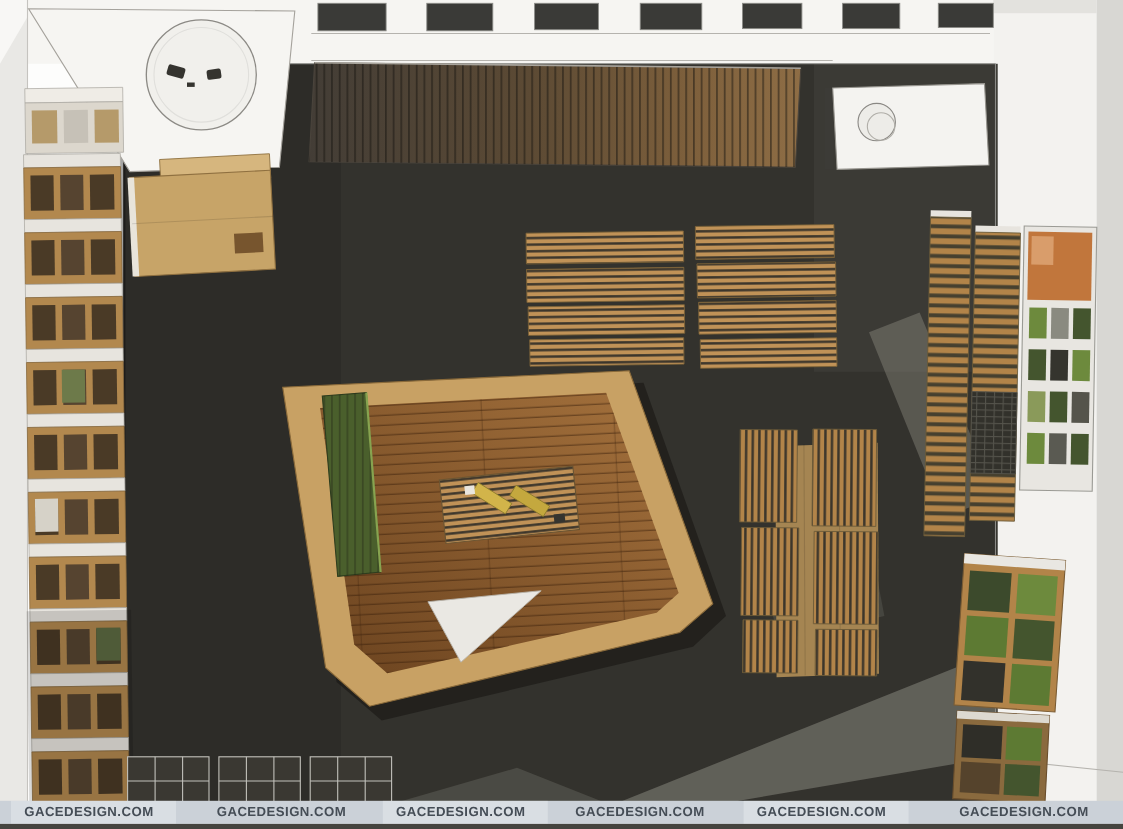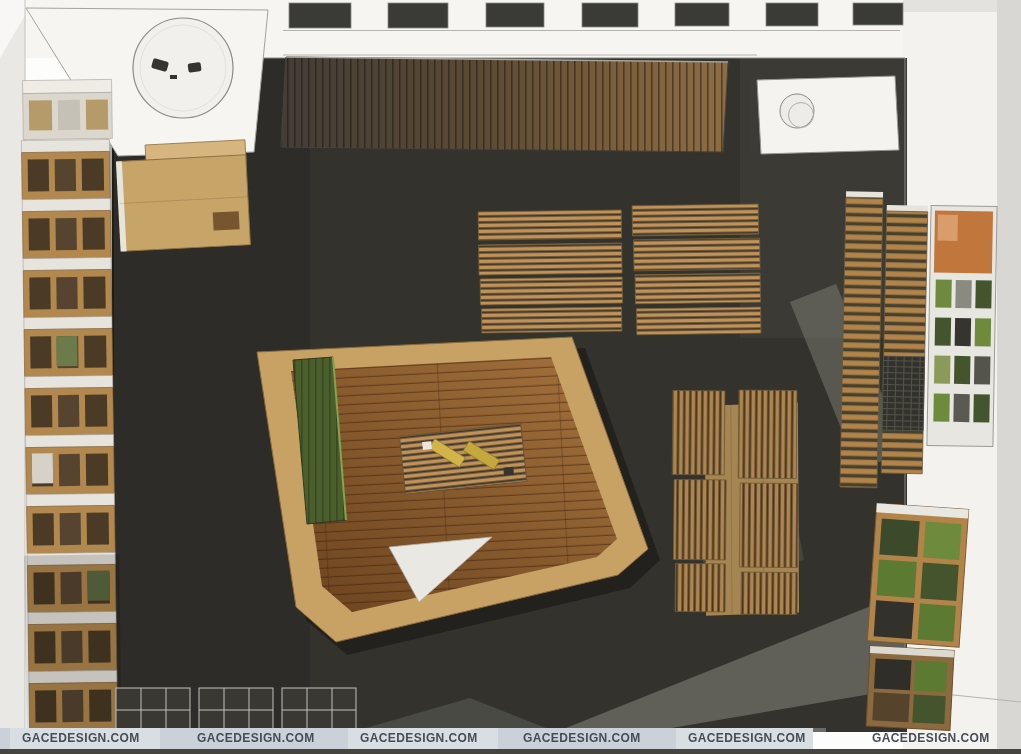--- a/index.html
+++ b/index.html
@@ -8,21 +8,21 @@
   .stage svg{position:absolute;left:0;top:0;}
   .wall{fill:var(--c-wall,#f3f2ef);}
   .ceil{fill:var(--c-ceiling,#f6f5f2);}
   .margin{fill:var(--c-margin,#e9e8e5);}
   .floor{fill:var(--c-floor,#33322d);}
   .woodL{fill:var(--c-wood-light,#c8a164);}
   .woodM{fill:var(--c-wood-mid,#b28449);}
   .glass{fill:var(--c-glass-dark,#3a3a37);}
   .orange{fill:var(--c-artwork-orange,#c1763c);}
   .greenA{fill:var(--c-green,#5d7a33);}
-  .wm-strip{position:absolute;left:0;top:728px;width:813px;height:21px;
+  .wm-strip{position:absolute;left:0;top:728px;width:1021px;height:21px;
             background:var(--c-watermark-bg,#cbd1d8);}
   .wm-strip .seg{position:absolute;top:0;height:21px;width:150px;background:rgba(255,255,255,0.28);}
   .wm{position:absolute;top:3px;font-size:12px;font-weight:bold;letter-spacing:0.4px;
       color:var(--c-watermark-text,#454d56);white-space:nowrap;}
   .wm-bar{position:absolute;left:0;top:749px;width:1021px;height:5px;background:var(--c-bottom-bar,#45443f);}
 </style>
 </head>
 <body>
 
 <div class="stage">

